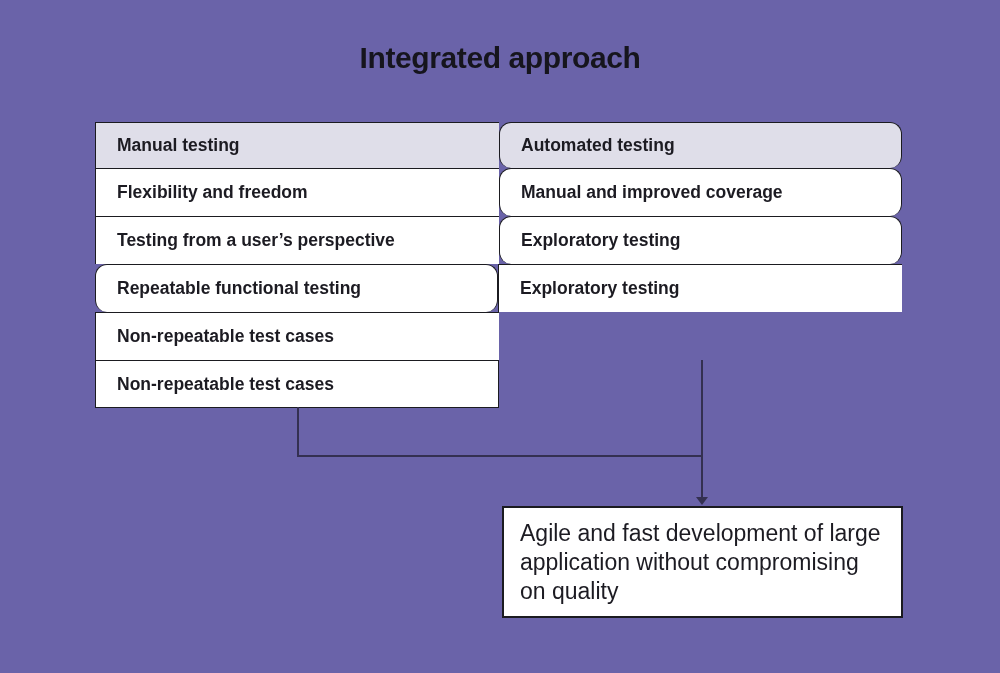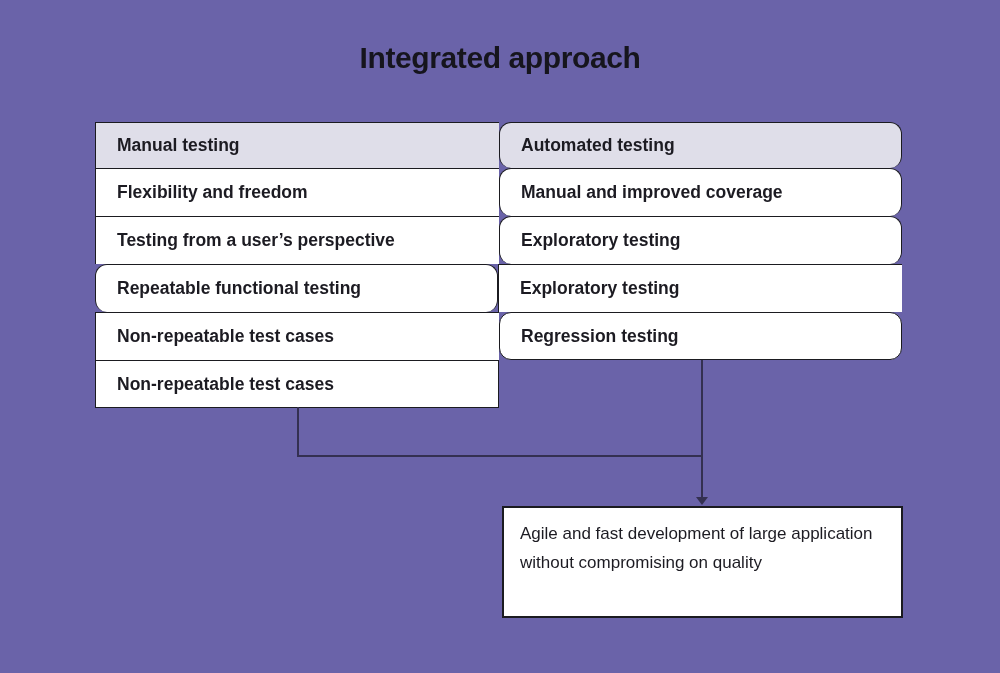--- a/index.html
+++ b/index.html
@@ -83,21 +83,21 @@
   }
   .result-box {
     position: absolute;
     left: 502px;
     top: 506px;
     width: 401px;
     height: 112px;
     background: var(--cell-bg);
     border: 2px solid var(--border);
     padding: 11px 20px 11px 16px;
-    font-size: 17px;
+    font-size: 23px;
     line-height: 29px;
     color: var(--text);
   }
 </style>
 </head>
 <body>
 
 <div class="canvas">
 
   <div class="title">Integrated approach</div>
@@ -114,21 +114,20 @@
     <div class="t-row">
       <div class="cell col-l">Testing from a user’s perspective</div>
       <div class="cell col-r edge-r">Exploratory testing</div>
     </div>
     <div class="t-row">
       <div class="cell col-r edge-r">Repeatable functional testing</div>
       <div class="cell col-l">Exploratory testing</div>
     </div>
     <div class="t-row">
       <div class="cell col-l">Non-repeatable test cases</div>
-      <div class="cell col-r edge-r edge-b">Regression testing</div>
     </div>
     <div class="t-row">
       <div class="cell col-l edge-r edge-b">Non-repeatable test cases</div>
     </div>
   </div>
 
   <div class="line line-left-v"></div>
   <div class="line line-h"></div>
   <div class="line line-right-v"></div>
   <div class="arrowhead"></div>

